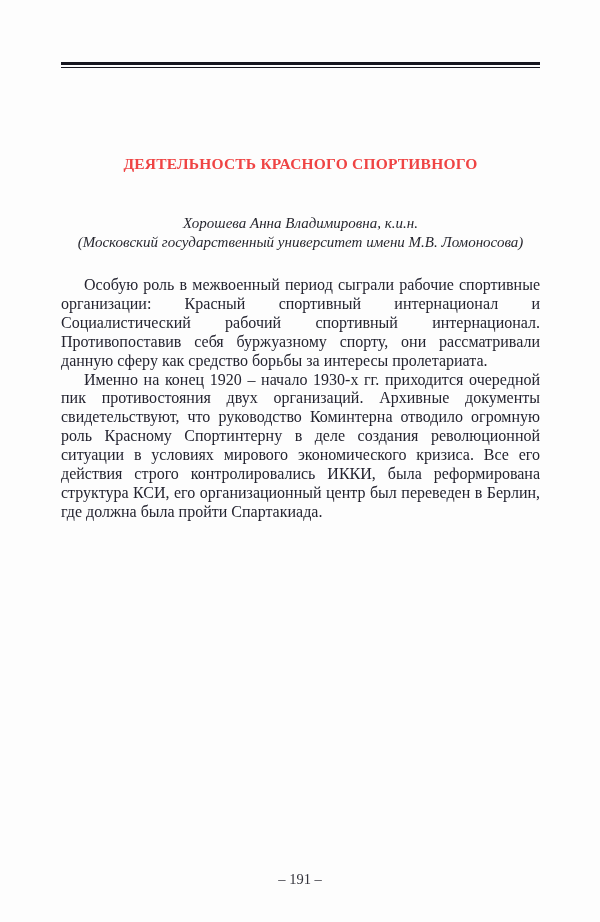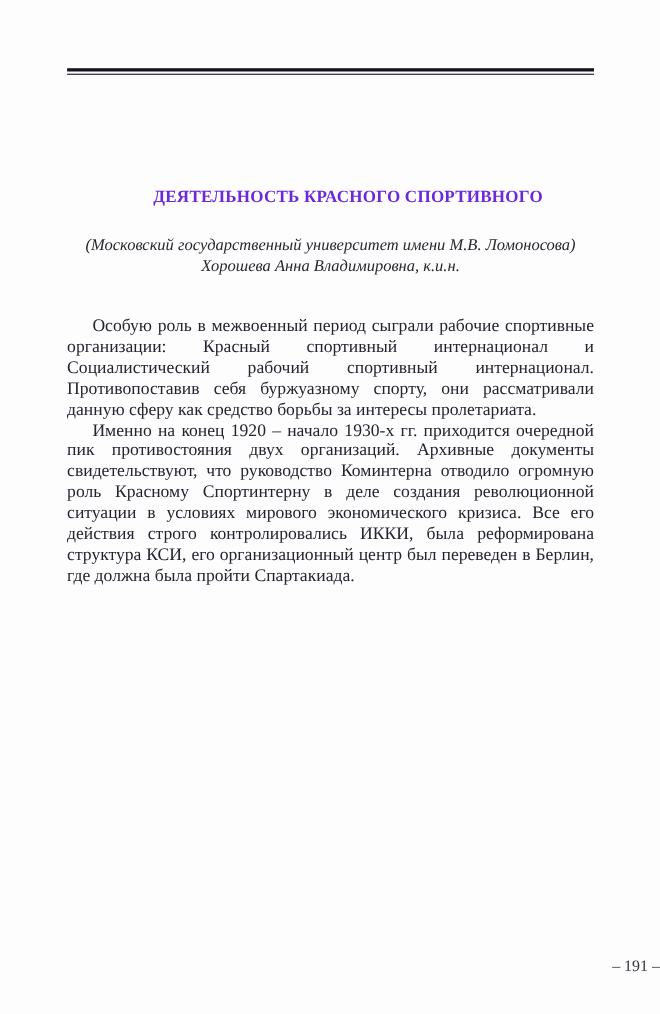--- a/index.html
+++ b/index.html
@@ -26,89 +26,89 @@
   .rule-thick { height: 3px; background: #16161f; }
   .rule-gap   { height: 2px; background: transparent; }
   .rule-thin  { height: 1px; background: #16161f; }
 
   
   .title {
     position: absolute;
     left: 61px;
     top: 153px;
     width: 479px;
-    margin: 16px;
+    margin: 0;
     text-align: center;
     font-size: 15.5px;
     font-weight: bold;
     line-height: 22px;
     letter-spacing: 0.2px;
-    color: #6d28d9;
+    color: #ef4444;
   }
 
   
   .byline {
     position: absolute;
     left: 45px;
     top: 214px;
     width: 511px;
     text-align: center;
     font-style: italic;
     font-size: 15px;
     line-height: 18.5px;
     color: #27272f;
   }
 
   
   .body-text {
     position: absolute;
     left: 61px;
-    top: 288px;
+    top: 276px;
     width: 479px;
     font-size: 16px;
     line-height: 18.9px;
     text-align: justify;
     color: #242430;
   }
   .body-text p {
     margin: 0;
     text-indent: 23px;
     hyphens: auto;
     -webkit-hyphens: auto;
   }
 
   
   .page-number {
     position: absolute;
     left: 0;
     top: 871px;
     width: 600px;
-    text-align: right;
+    text-align: center;
     font-size: 14.5px;
     color: #33333b;
   }
 </style>
 </head>
 <body>
 
 <div class="page">
 
   <div class="top-rule">
     <div class="rule-thick"></div>
     <div class="rule-gap"></div>
     <div class="rule-thin"></div>
   </div>
 
   <h1 class="title">
     <span>ДЕЯТЕЛЬНОСТЬ КРАСНОГО СПОРТИВНОГО</span><br>
   </h1>
 
   <div class="byline">
+    <div>Хорошева Анна Владимировна, к.и.н.</div>
     <div>(Московский государственный университет имени М.В. Ломоносова)</div>
-    <div>Хорошева Анна Владимировна, к.и.н.</div>
   </div>
 
   <div class="body-text">
     <p>Особую роль в межвоенный период сыграли рабочие спортивные организации: Красный спортивный интернационал и Социалистический рабочий спортивный интернационал. Противопоставив себя буржуазному спорту, они рассматривали данную сферу как средство борьбы за интересы пролетариата.</p>
     <p>Именно на конец 1920 – начало 1930-х гг. приходится очередной пик противостояния двух организаций. Архивные документы свидетельствуют, что руководство Коминтерна отводило огромную роль Красному Спортинтерну в деле создания революционной ситуации в условиях мирового экономического кризиса. Все его действия строго контролировались ИККИ, была реформирована структура КСИ, его организационный центр был переведен в Берлин, где должна была пройти Спартакиада.</p>
   </div>
 
   <div class="page-number">– 191 –</div>
 
 </div>

